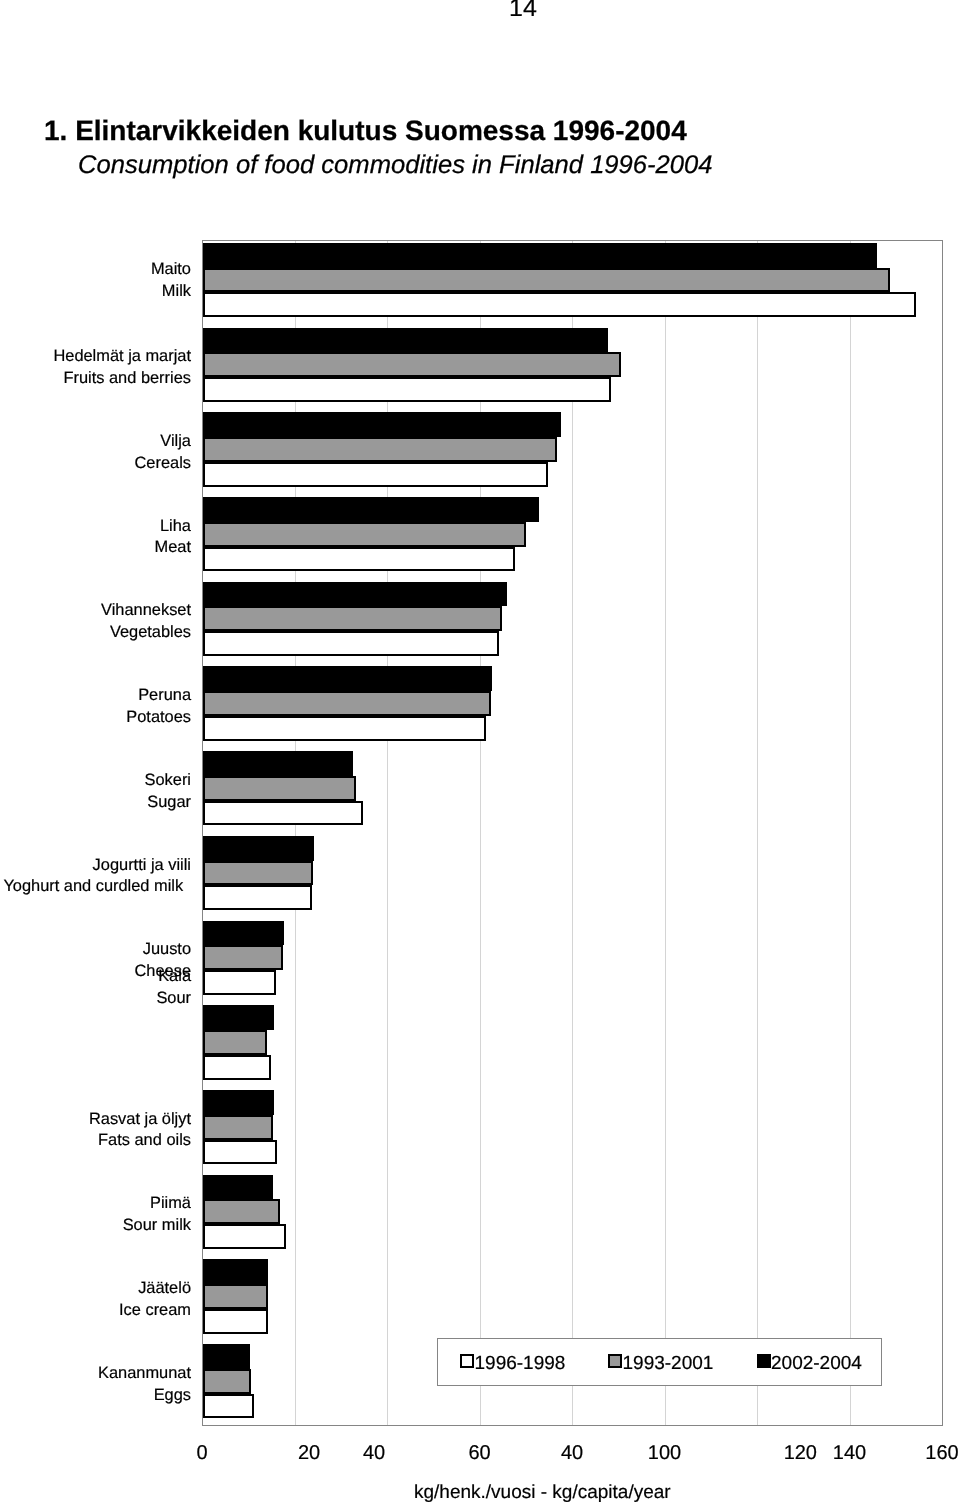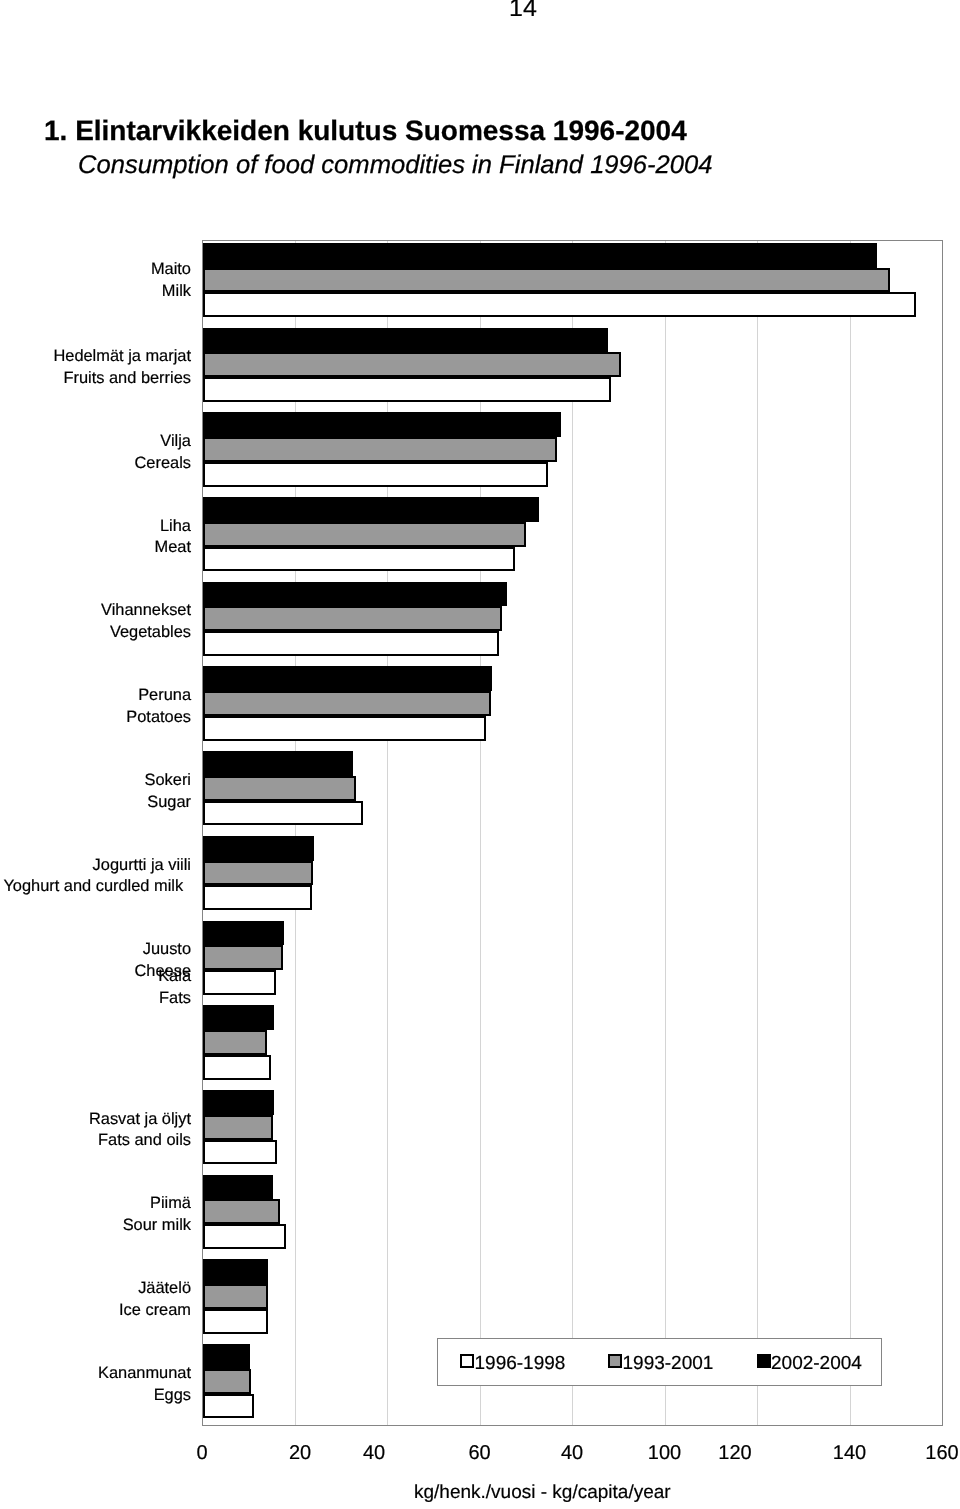--- a/index.html
+++ b/index.html
@@ -141,47 +141,47 @@
       <div class="catlabel abs" style="top: 854.557px;">
         <div>Jogurtti ja viili</div>
         <div style="position: relative; left: -7.8125px;">Yoghurt and curdled milk</div>
       </div>
       <div class="catlabel abs" style="top: 939.271px;">
         <div>Juusto</div>
         <div>Cheese</div>
       </div>
       <div class="catlabel abs" style="top: 966px;">
         <div>Kala</div>
-        <div>Fats</div>
+        <div>Sour</div>
       </div>
       <div class="catlabel abs" style="top: 1108.7px;">
         <div>Rasvat ja öljyt</div>
         <div>Fats and oils</div>
       </div>
       <div class="catlabel abs" style="top: 1193.41px;">
         <div>Piimä</div>
         <div>Sour milk</div>
       </div>
       <div class="catlabel abs" style="top: 1278.13px;">
         <div>Jäätelö</div>
         <div>Ice cream</div>
       </div>
       <div class="catlabel abs" style="top: 1362.84px;">
         <div>Kananmunat</div>
         <div>Eggs</div>
       </div>
     </div>
   <div id="xticks">
       <div class="xtick abs" style="left: 202px;">0</div>
-      <div class="xtick abs" style="left: 300px;">20</div>
+      <div class="xtick abs" style="left: 309px;">20</div>
       <div class="xtick abs" style="left: 374px;">40</div>
       <div class="xtick abs" style="left: 479.5px;">60</div>
       <div class="xtick abs" style="left: 572px;">40</div>
       <div class="xtick abs" style="left: 664.5px;">100</div>
-      <div class="xtick abs" style="left: 735px;">120</div>
+      <div class="xtick abs" style="left: 757px; text-align: right;">120</div>
       <div class="xtick abs" style="left: 849.5px;">140</div>
       <div class="xtick abs" style="left: 942px;">160</div>
     </div>
   <div class="abs" id="axis-title">kg/henk./vuosi - kg/capita/year</div>
   <div id="legend">
       <div class="legitem" style="left: 22px; text-align: right;">
         <span class="swatch" style="background: rgb(255, 255, 255);"></span>
         <span class="legtext">1996-1998</span>
       </div>
       <div class="legitem" style="left: 170px;">

